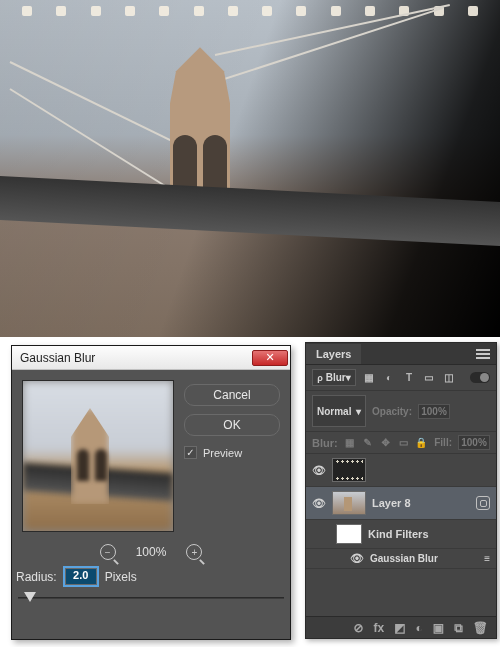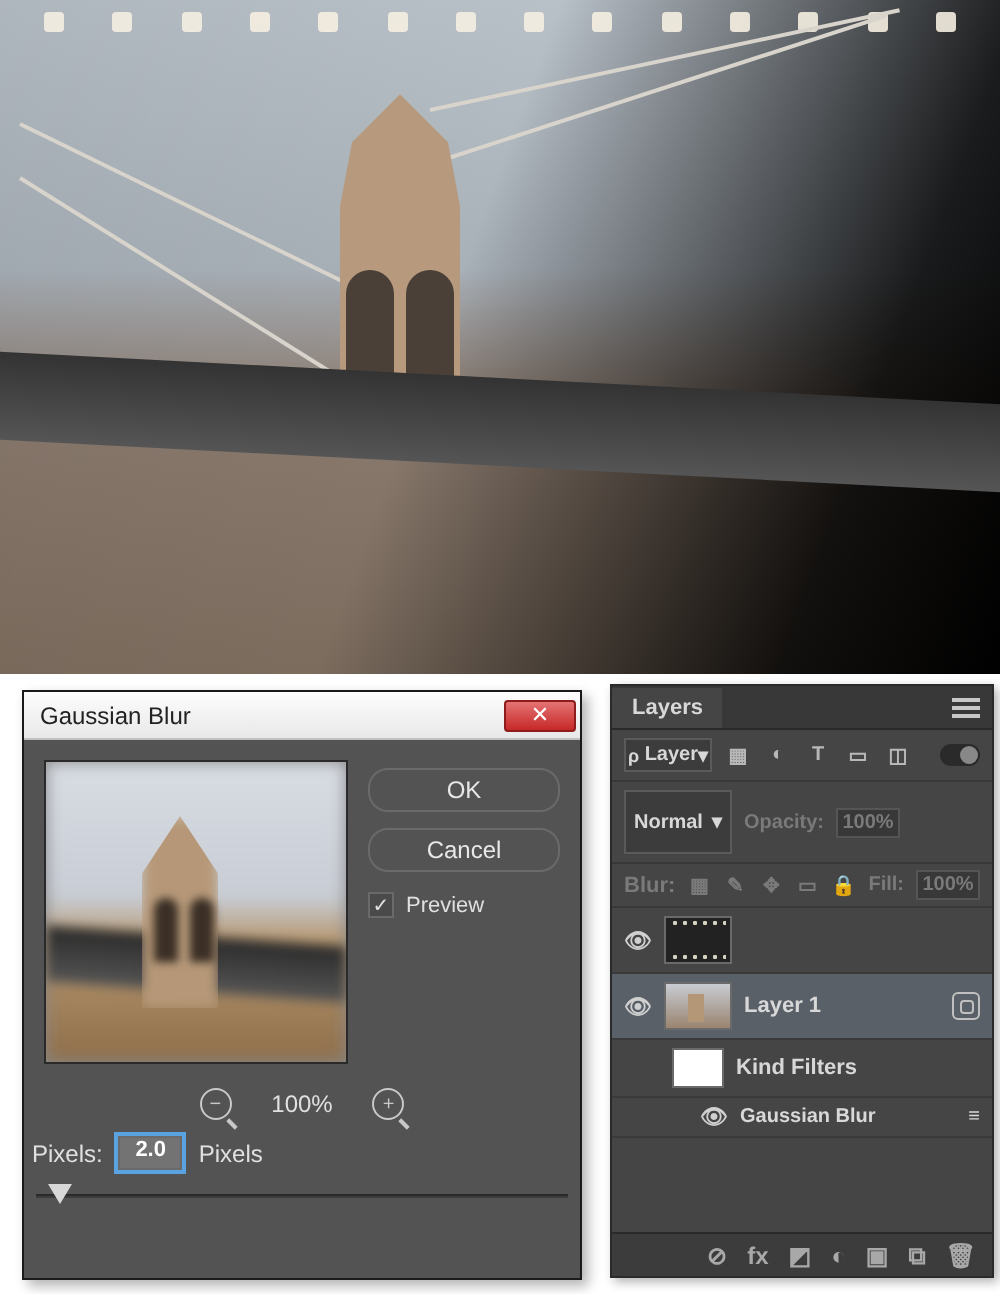--- a/index.html
+++ b/index.html
@@ -77,21 +77,21 @@
   .gb-chk { display: flex; align-items: center; gap: 6px; font-size: 11px; color: #e0e0e0; margin-top: 2px; }
   .gb-chkbox {
     width: 13px; height: 13px; background: #4a4a4a; border: 1px solid #6a6a6a;
     display: flex; align-items: center; justify-content: center; font-size: 10px; color: #e0e0e0;
   }
   .gb-zoomrow { display:flex; align-items:center; justify-content:center; gap:20px; margin-top:2px; color:#e0e0e0; font-size:12px;}
   .gb-zicon { width:16px; height:16px; border:1.5px solid #c8c8c8; border-radius:50%; position:relative; cursor:pointer;}
   .gb-zicon::after{content:"";position:absolute;right:-4px;bottom:-4px;width:6px;height:2px;background:#c8c8c8;transform:rotate(45deg);}
   .gb-zicon .pm{position:absolute;inset:0;display:flex;align-items:center;justify-content:center;font-size:10px;color:#c8c8c8;}
   .gb-radius { display:flex; align-items:center; gap:8px; color:#e0e0e0; font-size:12px; margin:8px 0 4px 4px;}
-  .gb-val { width:32px; height:17px; background:#737373; border:1px solid #6a6a6a; color:#fff; font-size:11px; text-align:center; outline:2px solid #5aa3e0;font-weight:bold;}
+  .gb-val { width:32px; height:17px; background:#0c4a6e; border:1px solid #6a6a6a; color:#fff; font-size:11px; text-align:center; outline:2px solid #5aa3e0;font-weight:bold;}
   .gb-slider { position:relative; height:18px; margin:0 6px 6px 6px;}
   .gb-track { position:absolute; top:8px; left:0; right:0; height:2px; background:#3c3c3c; border-top:1px solid #2a2a2a;}
   .gb-thumb { position:absolute; left:6px; top:3px; width:0; height:0; border-left:6px solid transparent;border-right:6px solid transparent;border-top:10px solid #d8d8d8; cursor:pointer;}
 
   
   .layers {
     position: absolute; right: 3px; top: 342px;
     width: 192px; height: 297px; background: #454545;
     border:1px solid #2a2a2a; box-shadow: 2px 2px 5px rgba(0,0,0,0.3);
     display:flex; flex-direction:column; color:#d8d8d8; font-size:11px;font-weight:bold;
@@ -167,59 +167,59 @@
   </div>
   <div class="gb-body">
     <div class="gb-preview">
       <div class="sky"></div>
         <div class="dk"></div>
         <div class="twr"></div>
         <div class="ar"></div>
         <div class="ar ar2"></div>
     </div>
     <div class="gb-right">
+      <div class="gb-btn">Cancel</div>
       <div class="gb-btn">OK</div>
-      <div class="gb-btn">Cancel</div>
       <div class="gb-chk">
         <div class="gb-chkbox">✓</div>
         <span>Preview</span>
       </div>
     </div>
   </div>
   <div class="gb-zoomrow">
     <div class="gb-zicon">
         <span class="pm">−</span>
       </div>
     <span>100%</span>
     <div class="gb-zicon">
         <span class="pm">+</span>
       </div>
   </div>
   <div class="gb-radius">
-    <span>Pixels:</span>
+    <span>Radius:</span>
     <div class="gb-val">2.0</div>
     <span>Pixels</span>
   </div>
   <div class="gb-slider">
     <div class="gb-track"></div>
     <div class="gb-thumb"></div>
   </div>
 </div>
 
 <div class="layers">
   <div class="ly-tabs">
     <div class="ly-tab">Layers</div>
     <div class="ly-menu">
         <span></span>
         <span></span>
         <span></span>
       </div>
   </div>
   <div class="ly-filter">
-    <div class="ly-kind"><span style="font-size:9px;">ρ</span>&nbsp;<span>Layer</span> ▾</div>
+    <div class="ly-kind"><span style="font-size:9px;">ρ</span>&nbsp;<span>Blur</span> ▾</div>
     <div class="ly-ficon">▦</div>
     <div class="ly-ficon">◐</div>
     <div class="ly-ficon">T</div>
     <div class="ly-ficon">▭</div>
     <div class="ly-ficon">◫</div>
     <div class="ly-sw"></div>
   </div>
   <div class="ly-row2">
     <div class="ly-sel w54">
         <span>Normal</span> 
@@ -242,21 +242,21 @@
     <div class="layer">
       <div class="eye">👁</div>
       <div class="thumb film"></div>
     </div>
     <div class="layer sel">
       <div class="eye">👁</div>
       <div class="thumb">
           <div class="sk"></div>
           <div class="tw"></div>
         </div>
-      <div class="ln">Layer 1</div>
+      <div class="ln">Layer 8</div>
       <div class="so"></div>
     </div>
     <div class="sublayer">
       <div class="mask"></div>
       <div class="ln">Kind Filters</div>
     </div>
     <div class="fxline">
       <div class="eye">👁</div>
       <span>Gaussian Blur</span>
       <span style="margin-left:auto;">≡</span>

